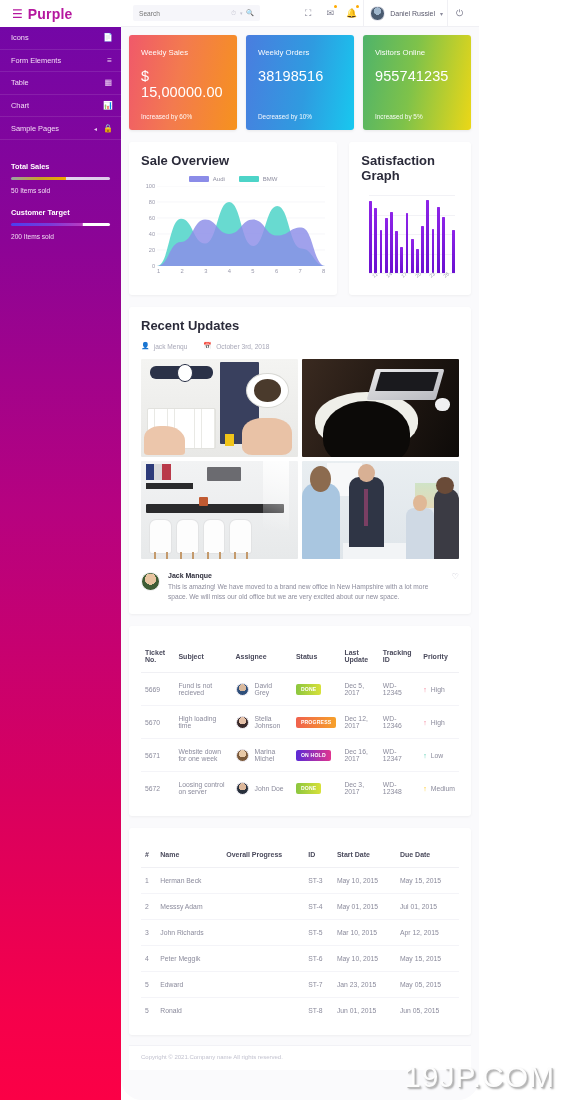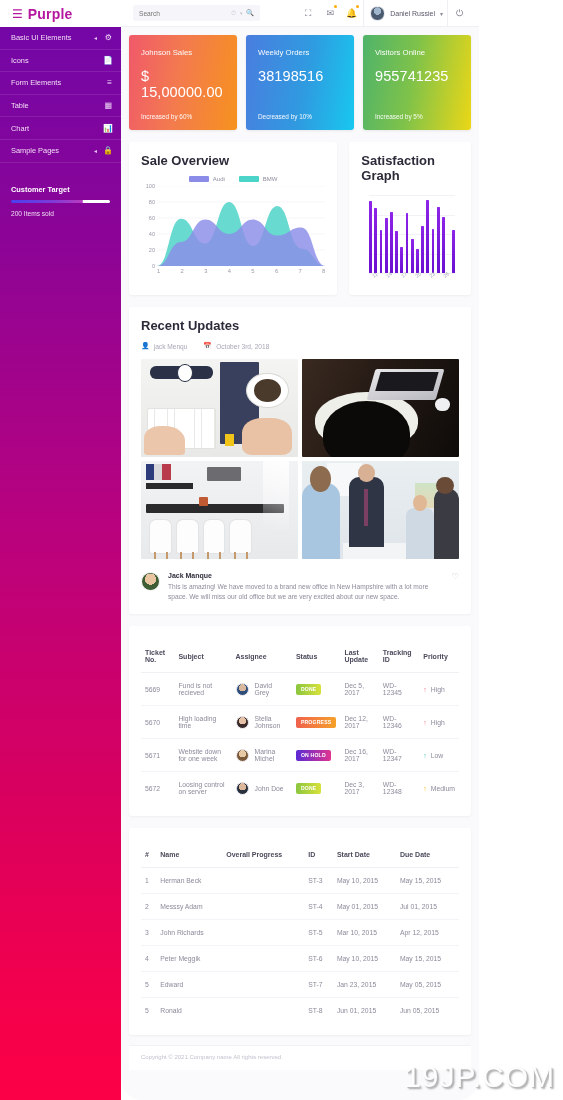--- a/index.html
+++ b/index.html
@@ -251,26 +251,20 @@
 </head>
 <body>
 
 <div id="sidebar">
   <div id="brand">
     <span class="logo-glyph">☰</span>
     <span class="brand-text">Purple</span>
   </div>
   <div class="nav-list">
       <div class="nav-item">
-        <span class="nv-label">Basic UI Elements</span>
-        <span class="nv-spacer"></span>
-        <span class="nv-arrow">◂</span>
-        <span class="nv-icon">⚙</span>
-      </div>
-      <div class="nav-item">
         <span class="nv-label">Icons</span>
         <span class="nv-spacer"></span>
         <span class="nv-icon">📄</span>
       </div>
       <div class="nav-item">
         <span class="nv-label">Form Elements</span>
         <span class="nv-spacer"></span>
         <span class="nv-icon">≡</span>
       </div>
       <div class="nav-item">
@@ -284,20 +278,25 @@
         <span class="nv-icon">📊</span>
       </div>
       <div class="nav-item">
         <span class="nv-label">Sample Pages</span>
         <span class="nv-spacer"></span>
         <span class="nv-arrow">◂</span>
         <span class="nv-icon">🔒</span>
       </div>
     </div>
   <div class="side-stats">
+      <div>
+        <div class="st-title">Total Sales</div>
+        <div class="st-bar sales"></div>
+        <div class="st-sub">50 Items sold</div>
+      </div>
       <div>
         <div class="st-title">Customer Target</div>
         <div class="st-bar target"></div>
         <div class="st-sub">200 Items sold</div>
       </div>
     </div>
 </div>
 
 <div id="main">
 
@@ -317,21 +316,21 @@
       <span class="uname">Daniel Russiel</span>
       <span class="ucaret">▾</span>
     </div>
     <div class="tb-power">⏻</div>
   </div>
 
   <div id="content">
 
     <div class="stat-row">
         <div class="stat-card sc-orange">
-          <div class="sc-title">Johnson Sales</div>
+          <div class="sc-title">Weekly Sales</div>
           <div class="sc-value">$ 15,00000.00</div>
           <div class="sc-spacer"></div>
           <div class="sc-foot">Increased by 60%</div>
         </div>
         <div class="stat-card sc-blue">
           <div class="sc-title">Weekly Orders</div>
           <div class="sc-value">38198516</div>
           <div class="sc-spacer"></div>
           <div class="sc-foot">Decreased by 10%</div>
         </div>

